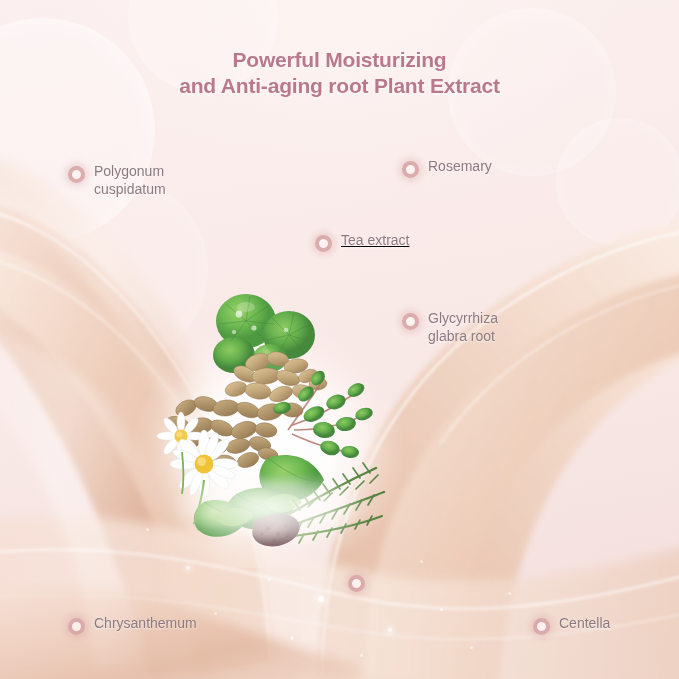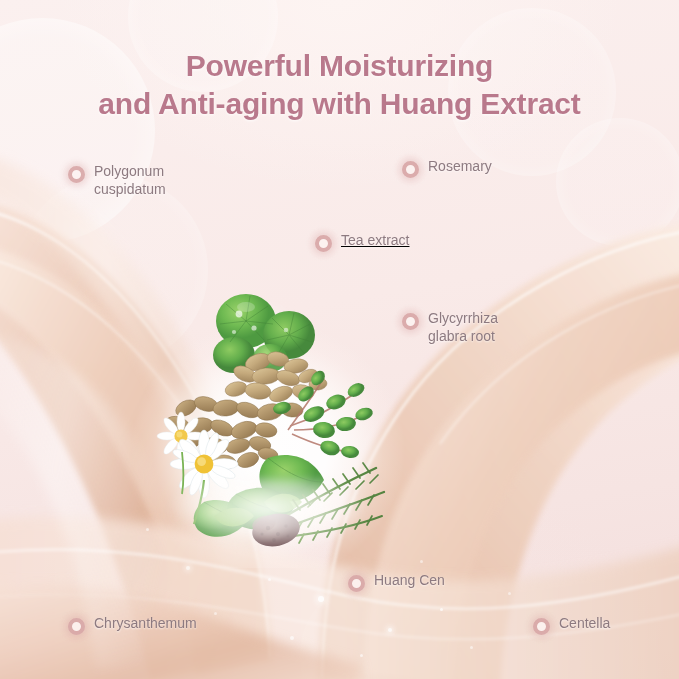--- a/index.html
+++ b/index.html
@@ -51,21 +51,21 @@
        rgba(255,255,255,0.55) 45%,
        rgba(255,255,255,0) 80%);
     filter:blur(6px);
   }
 
   
   #title{
     position:absolute; left:0; right:0; top:47px;
     text-align:center;
     color:#b9798c;
-    font-size:30px;
+    font-size:21px;
     font-weight:bold;
     line-height:1.26;
     letter-spacing:-0.2px;
     text-shadow:0 1px 3px rgba(255,255,255,0.85);
   }
   #title .l2{ display:block; }
 
   
   .label{
     position:absolute;
@@ -393,21 +393,21 @@
     </svg>
 
     <div style="position:absolute;left:24px;bottom:-6px;width:252px;height:96px;
                 background:radial-gradient(ellipse 50% 54% at 50% 32%,
                   rgba(255,255,255,0.92) 0%, rgba(255,252,250,0.6) 45%, rgba(255,248,245,0) 80%);
                 filter:blur(4px);"></div>
   </div>
 
   <h1 id="title">
     <span class="l1">Powerful Moisturizing</span>
-    <span class="l2">and Anti-aging with Huang Extract</span>
+    <span class="l2">and Anti-aging root Plant Extract</span>
   </h1>
 
   <div class="label" id="lbl-polygonum">
     <span class="marker"></span>
     <span class="ltext">Polygonum
 cuspidatum</span>
   </div>
 
   <div class="label" id="lbl-rosemary">
     <span class="marker"></span>
@@ -420,21 +420,20 @@
   </div>
 
   <div class="label" id="lbl-glycyrrhiza">
     <span class="marker"></span>
     <span class="ltext">Glycyrrhiza
 glabra root</span>
   </div>
 
   <div class="label" id="lbl-huangcen">
     <span class="marker"></span>
-    <span class="ltext">Huang Cen</span>
   </div>
 
   <div class="label" id="lbl-centella">
     <span class="marker"></span>
     <span class="ltext">Centella</span>
   </div>
 
   <div class="label" id="lbl-chrysanth">
     <span class="marker"></span>
     <span class="ltext">Chrysanthemum</span>

